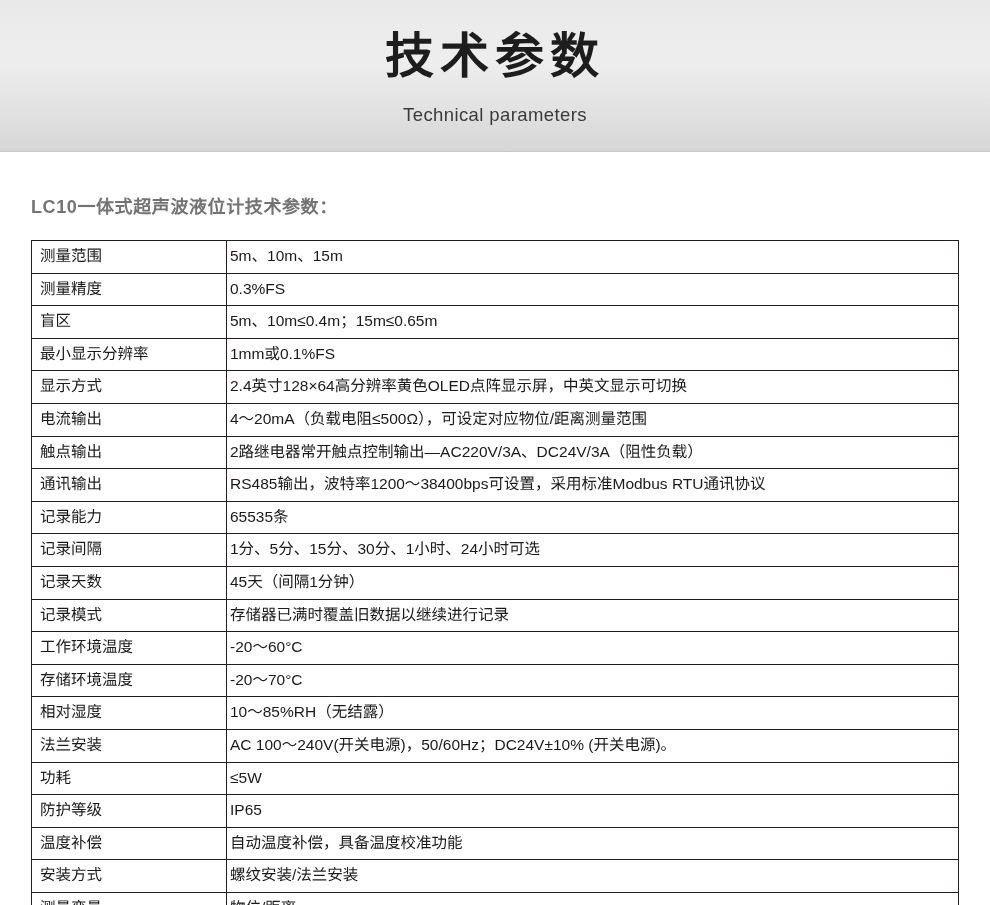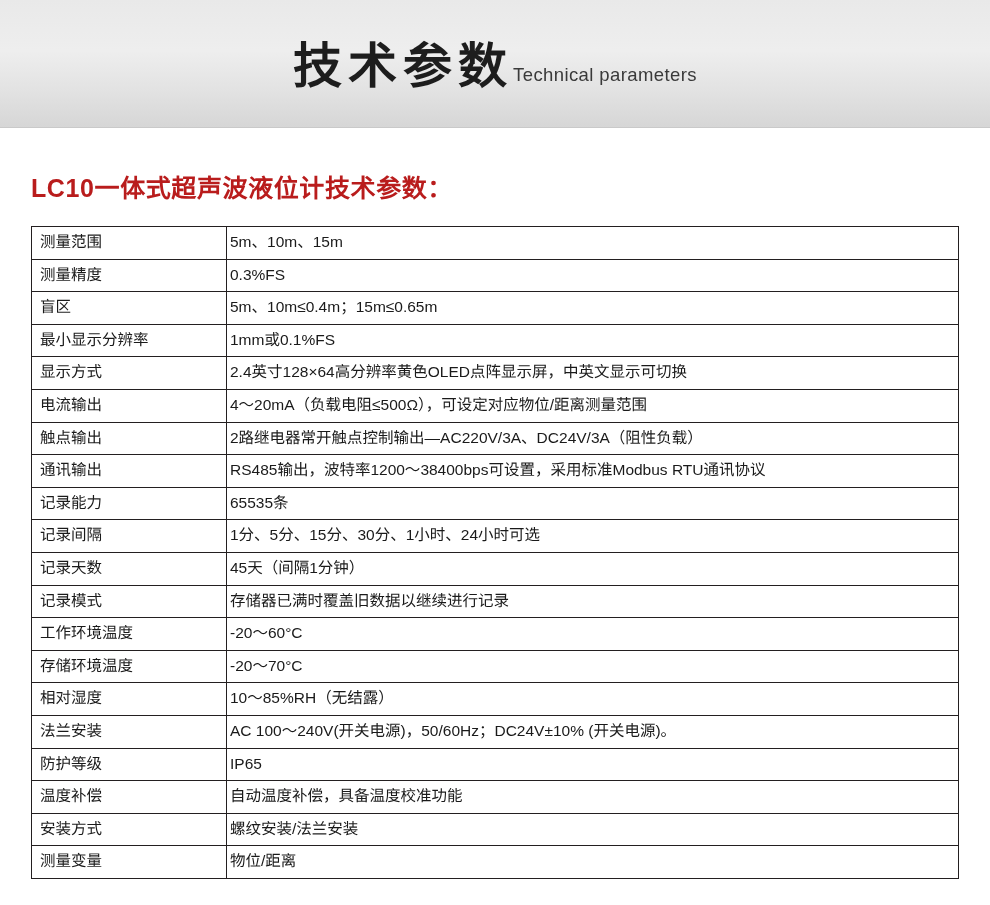--- a/index.html
+++ b/index.html
@@ -12,26 +12,26 @@
     background: #ffffff;
     font-family: "Liberation Sans", "DejaVu Sans", sans-serif;
     color: #231f20;
     overflow: hidden;
   }
 
   
   .banner {
     position: relative;
     width: 990px;
-    height: 128px;
+    height: 152px;
     background: linear-gradient(to bottom, #e9e9e9 0%, #eeeeee 40%, #e2e2e2 72%, #d6d6d6 100%);
     border-bottom: 1px solid #c9c9c9;
     box-sizing: border-box;
     display: flex;
-    flex-direction: row;
+    flex-direction: column;
     align-items: center;
     justify-content: center;
   }
   .banner-title {
     font-size: 49px;
     font-weight: 700;
     letter-spacing: 6px;
     color: #1d1d1d;
     line-height: 1.05;
     margin-top: 6px;
@@ -39,23 +39,23 @@
   .banner-sub {
     font-size: 18.5px;
     color: #3a3a3a;
     letter-spacing: 0.4px;
     margin-top: 22px;
     font-weight: 400;
   }
 
   
   .section-heading {
-    font-size: 25px;
+    font-size: 18px;
     font-weight: 700;
-    color: #b91c1c;
+    color: #737373;
     margin: 40px 8px 0 31px;
     letter-spacing: 0.6px;
   }
 
   
   .table-wrap {
     margin: 22px 31px 0 31px;
     width: 928px;
   }
   table.spec {
@@ -153,20 +153,24 @@
         </tr>
         <tr>
           <td class="k">相对湿度</td>
           <td class="v">10～85%RH（无结露）</td>
         </tr>
         <tr>
           <td class="k">法兰安装</td>
           <td class="v">AC 100～240V(开关电源)，50/60Hz；DC24V±10% (开关电源)。</td>
         </tr>
         <tr>
+          <td class="k">功耗</td>
+          <td class="v">≤5W</td>
+        </tr>
+        <tr>
           <td class="k">防护等级</td>
           <td class="v">IP65</td>
         </tr>
         <tr>
           <td class="k">温度补偿</td>
           <td class="v">自动温度补偿，具备温度校准功能</td>
         </tr>
         <tr>
           <td class="k">安装方式</td>
           <td class="v">螺纹安装/法兰安装</td>

